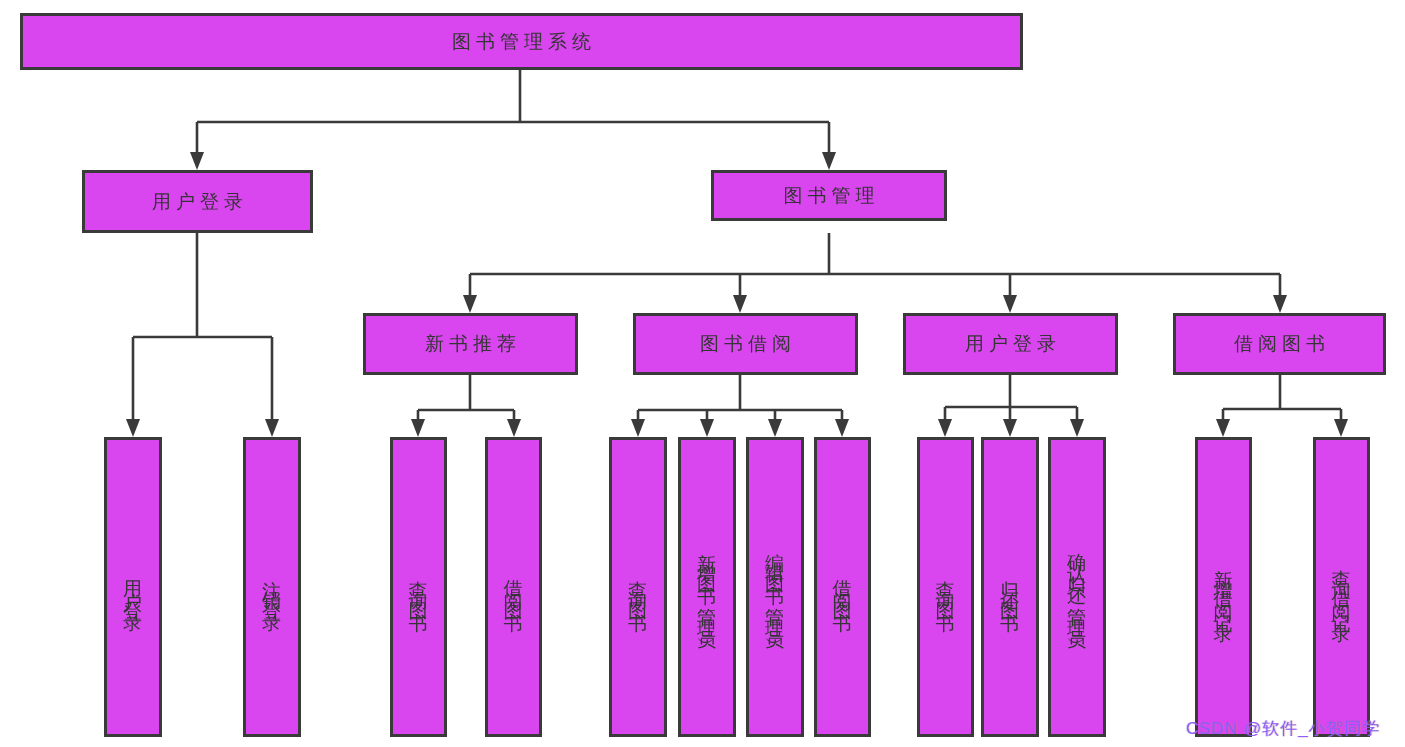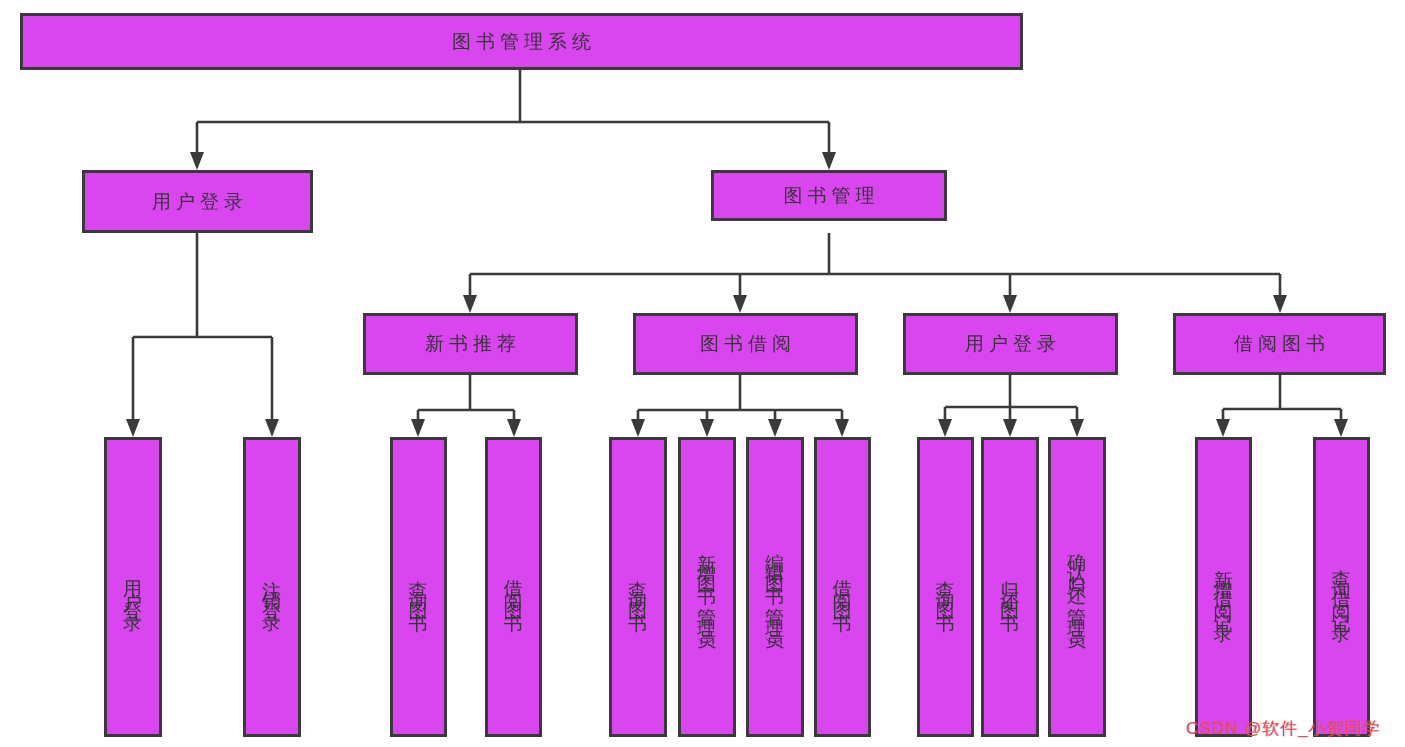--- a/index.html
+++ b/index.html
@@ -31,21 +31,21 @@
     writing-mode:vertical-rl;
     text-orientation:mixed;
     letter-spacing:11px;
     text-indent:0;
     line-height:1;
   }
   .watermark{
     position:absolute;
     left:1186px;top:717px;
     font-size:17px;
-    color:#ef4444;
+    color:#8b5cf6;
     letter-spacing:1px;
     white-space:nowrap;
     text-shadow:1px 0 0 rgba(230,120,110,0.35), -1px 0 0 rgba(110,140,230,0.30);
   }
 </style>
 </head>
 <body>
 
 <div class="canvas">
 

